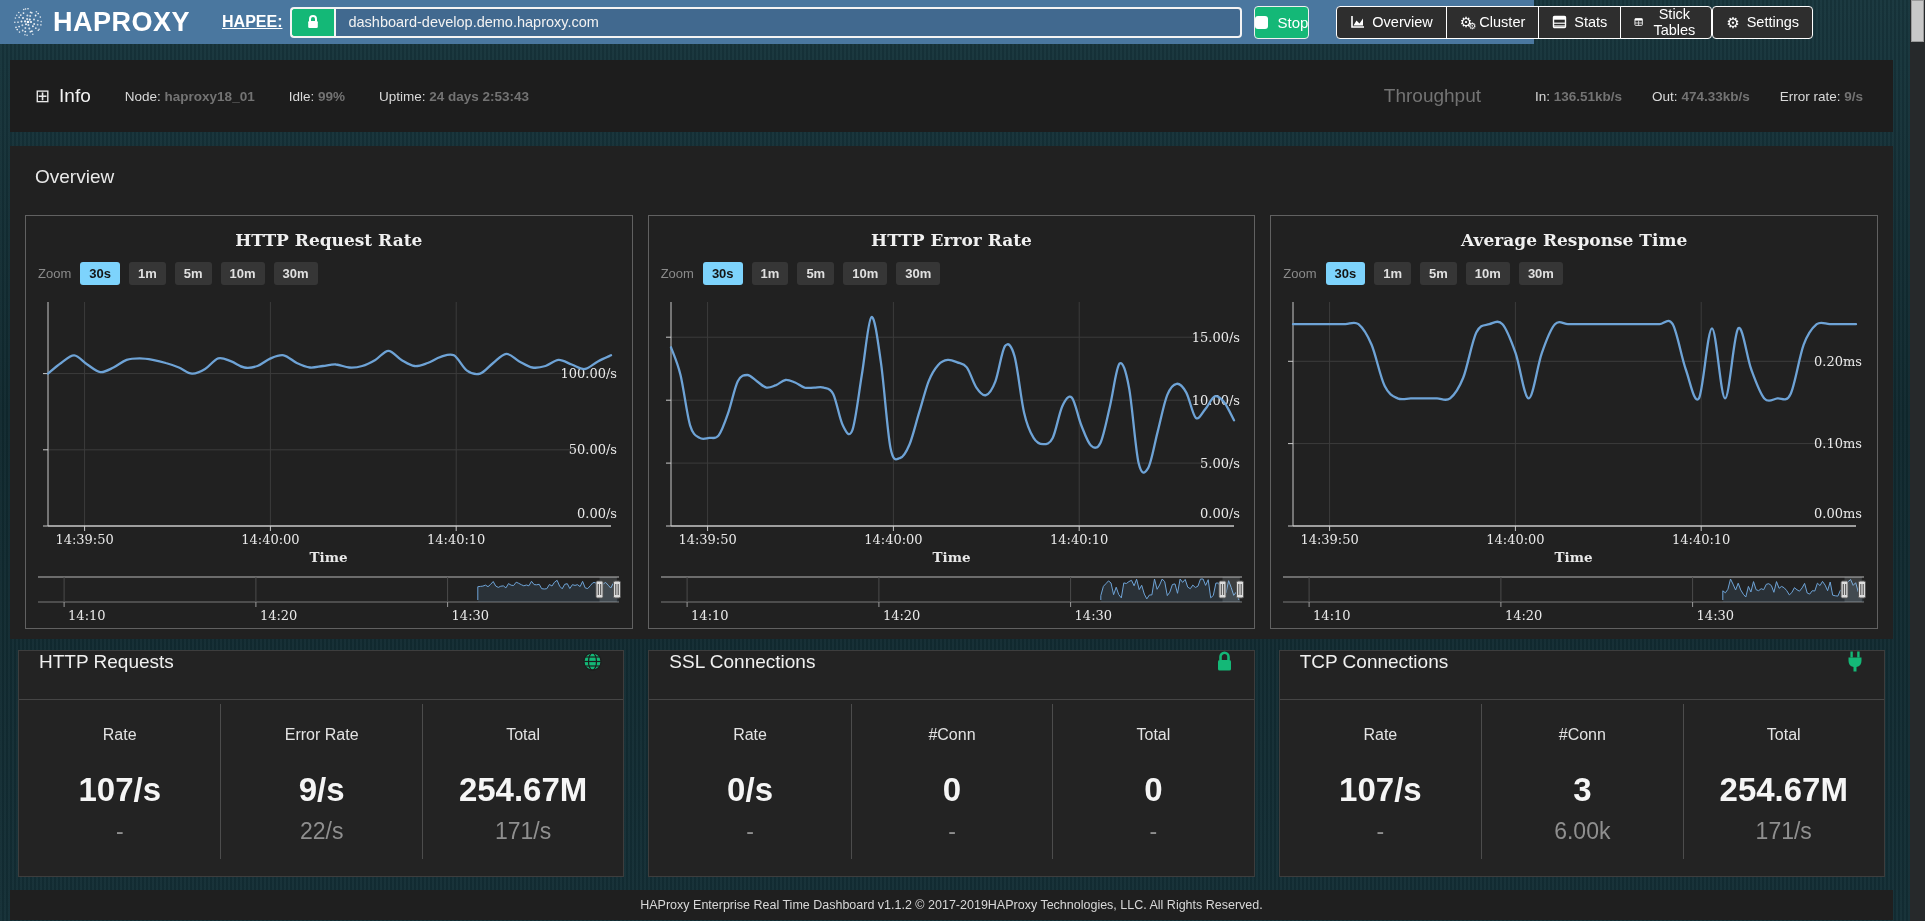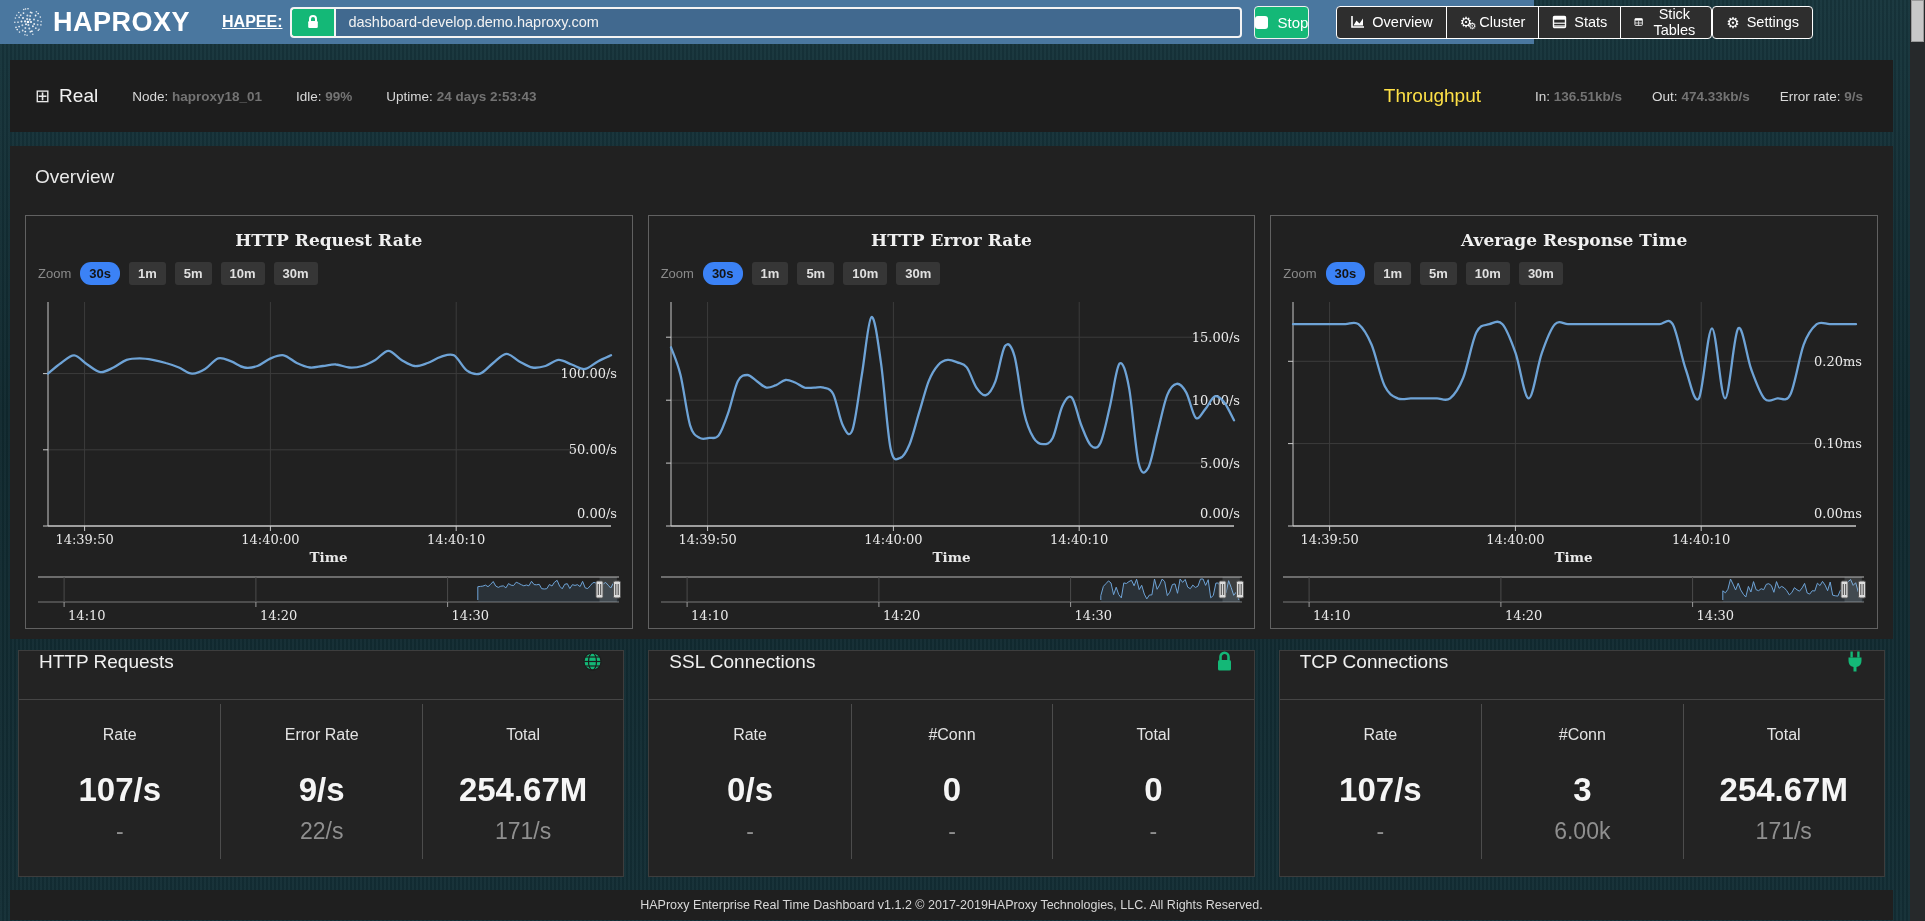--- a/index.html
+++ b/index.html
@@ -62,21 +62,21 @@
   
   .infobar {
     position:absolute; left:10px; top:60px; width:1883px; height:72px;
     background:#1d1d1d; display:flex; align-items:center; padding:0 30px 0 25px;
   }
   .info-title { display:flex; align-items:center; gap:9px; font-size:19px; color:#f2f2f2; }
   .sqplus { font-size:18px; color:#e8e8e8; }
   .kv { font-size:13.5px; color:#d9d9d9; margin-left:34px; }
   .kv b { color:#737373; }
   .tp-wrap { margin-left:auto; display:flex; align-items:center; }
-  .tp-title { font-size:19px; color:#fde047; margin-right:24px; }
+  .tp-title { font-size:19px; color:#737373; margin-right:24px; }
   .tp-wrap .kv { margin-left:30px; }
 
   
   .overview-section {
     position:absolute; left:10px; top:146px; width:1883px; height:493px;
     background:#212121; padding:20px 15px 0;
   }
   .ov-heading { font-size:19px; color:#e9e9e9; margin:0 0 27px 10px; }
   .charts-row { display:grid; grid-template-columns:1fr 1fr 1fr; gap:15px; }
   .chart-panel {
@@ -87,21 +87,21 @@
     text-align:center; font-family:"DejaVu Serif", serif; font-weight:bold;
     font-size:17px; color:#f0f0f0; margin:8px 0 10px;
   }
   .zoom-row { display:flex; align-items:center; gap:9px; margin:0 0 6px 2px; height:26px; }
   .zoom-label { color:#8a8a8a; font-size:13px; }
   .zbtn {
     background:#363636; color:#e0e0e0; border:none; border-radius:3px;
     font-size:13px; font-weight:bold; padding:4px 9px; cursor:pointer;
     font-family:"Liberation Sans",sans-serif;
   }
-  .zbtn.active { background:#3b82f6; color:#141414;border-radius:11px; }
+  .zbtn.active { background:#7dd3fc; color:#141414; }
   .main-chart text, .mini-chart text {
     font-family:"DejaVu Serif", serif; fill:#e8e8e8; font-size:13px;
   }
   .main-chart .ax-title, .mini-chart .ax-title { font-weight:bold; font-size:13.5px; }
 
   
   .cards-row {
     position:absolute; left:10px; top:650px; width:1883px;
     display:grid; grid-template-columns:1fr 1fr 1fr; gap:24px; padding:0 8px;
   }
@@ -239,21 +239,21 @@
     </div>
     <button class="settingsbtn">
       <span class="gear">⚙</span>
       <span>Settings</span>
     </button>
   </div>
 
   <div class="infobar">
     <span class="info-title">
       <span class="sqplus">⊞</span>
-      <span>Real</span>
+      <span>Info</span>
     </span>
     <span class="kv">
       <span>Node:</span> <b>haproxy18_01</b>
     </span>
     <span class="kv">
       <span>Idle:</span> <b>99%</b>
     </span>
     <span class="kv">
       <span>Uptime:</span> <b>24 days 2:53:43</b>
     </span>

